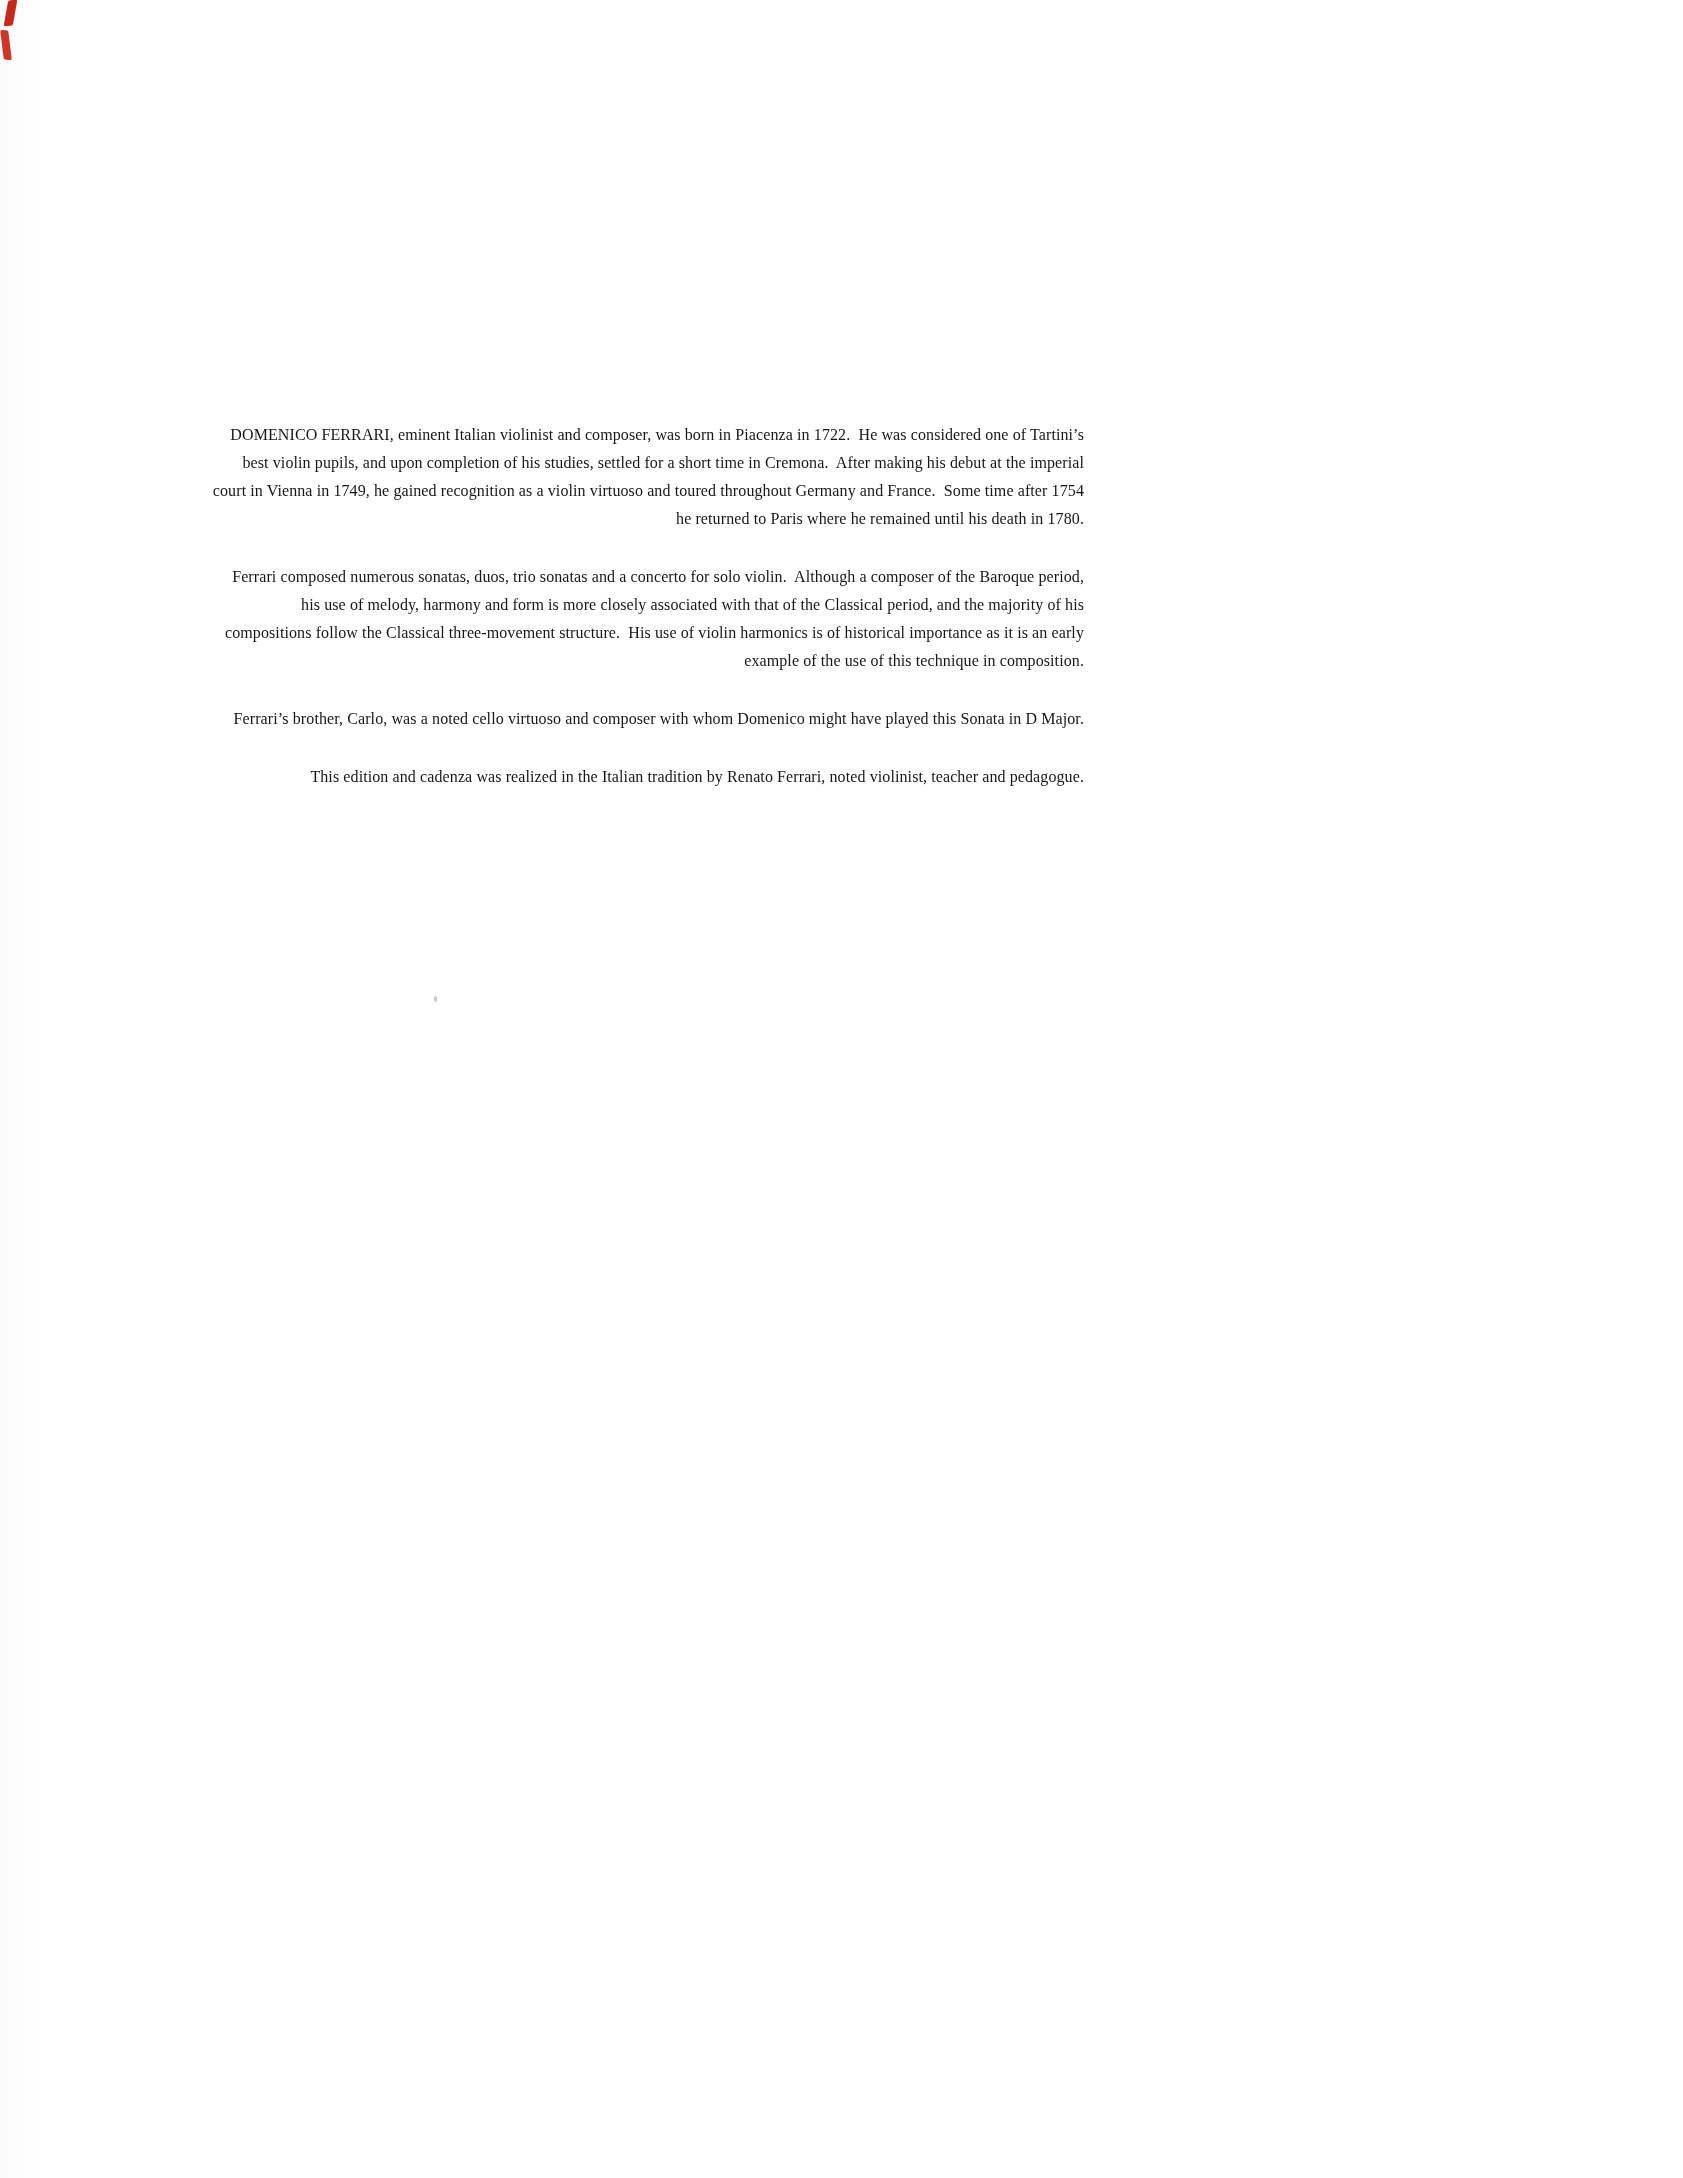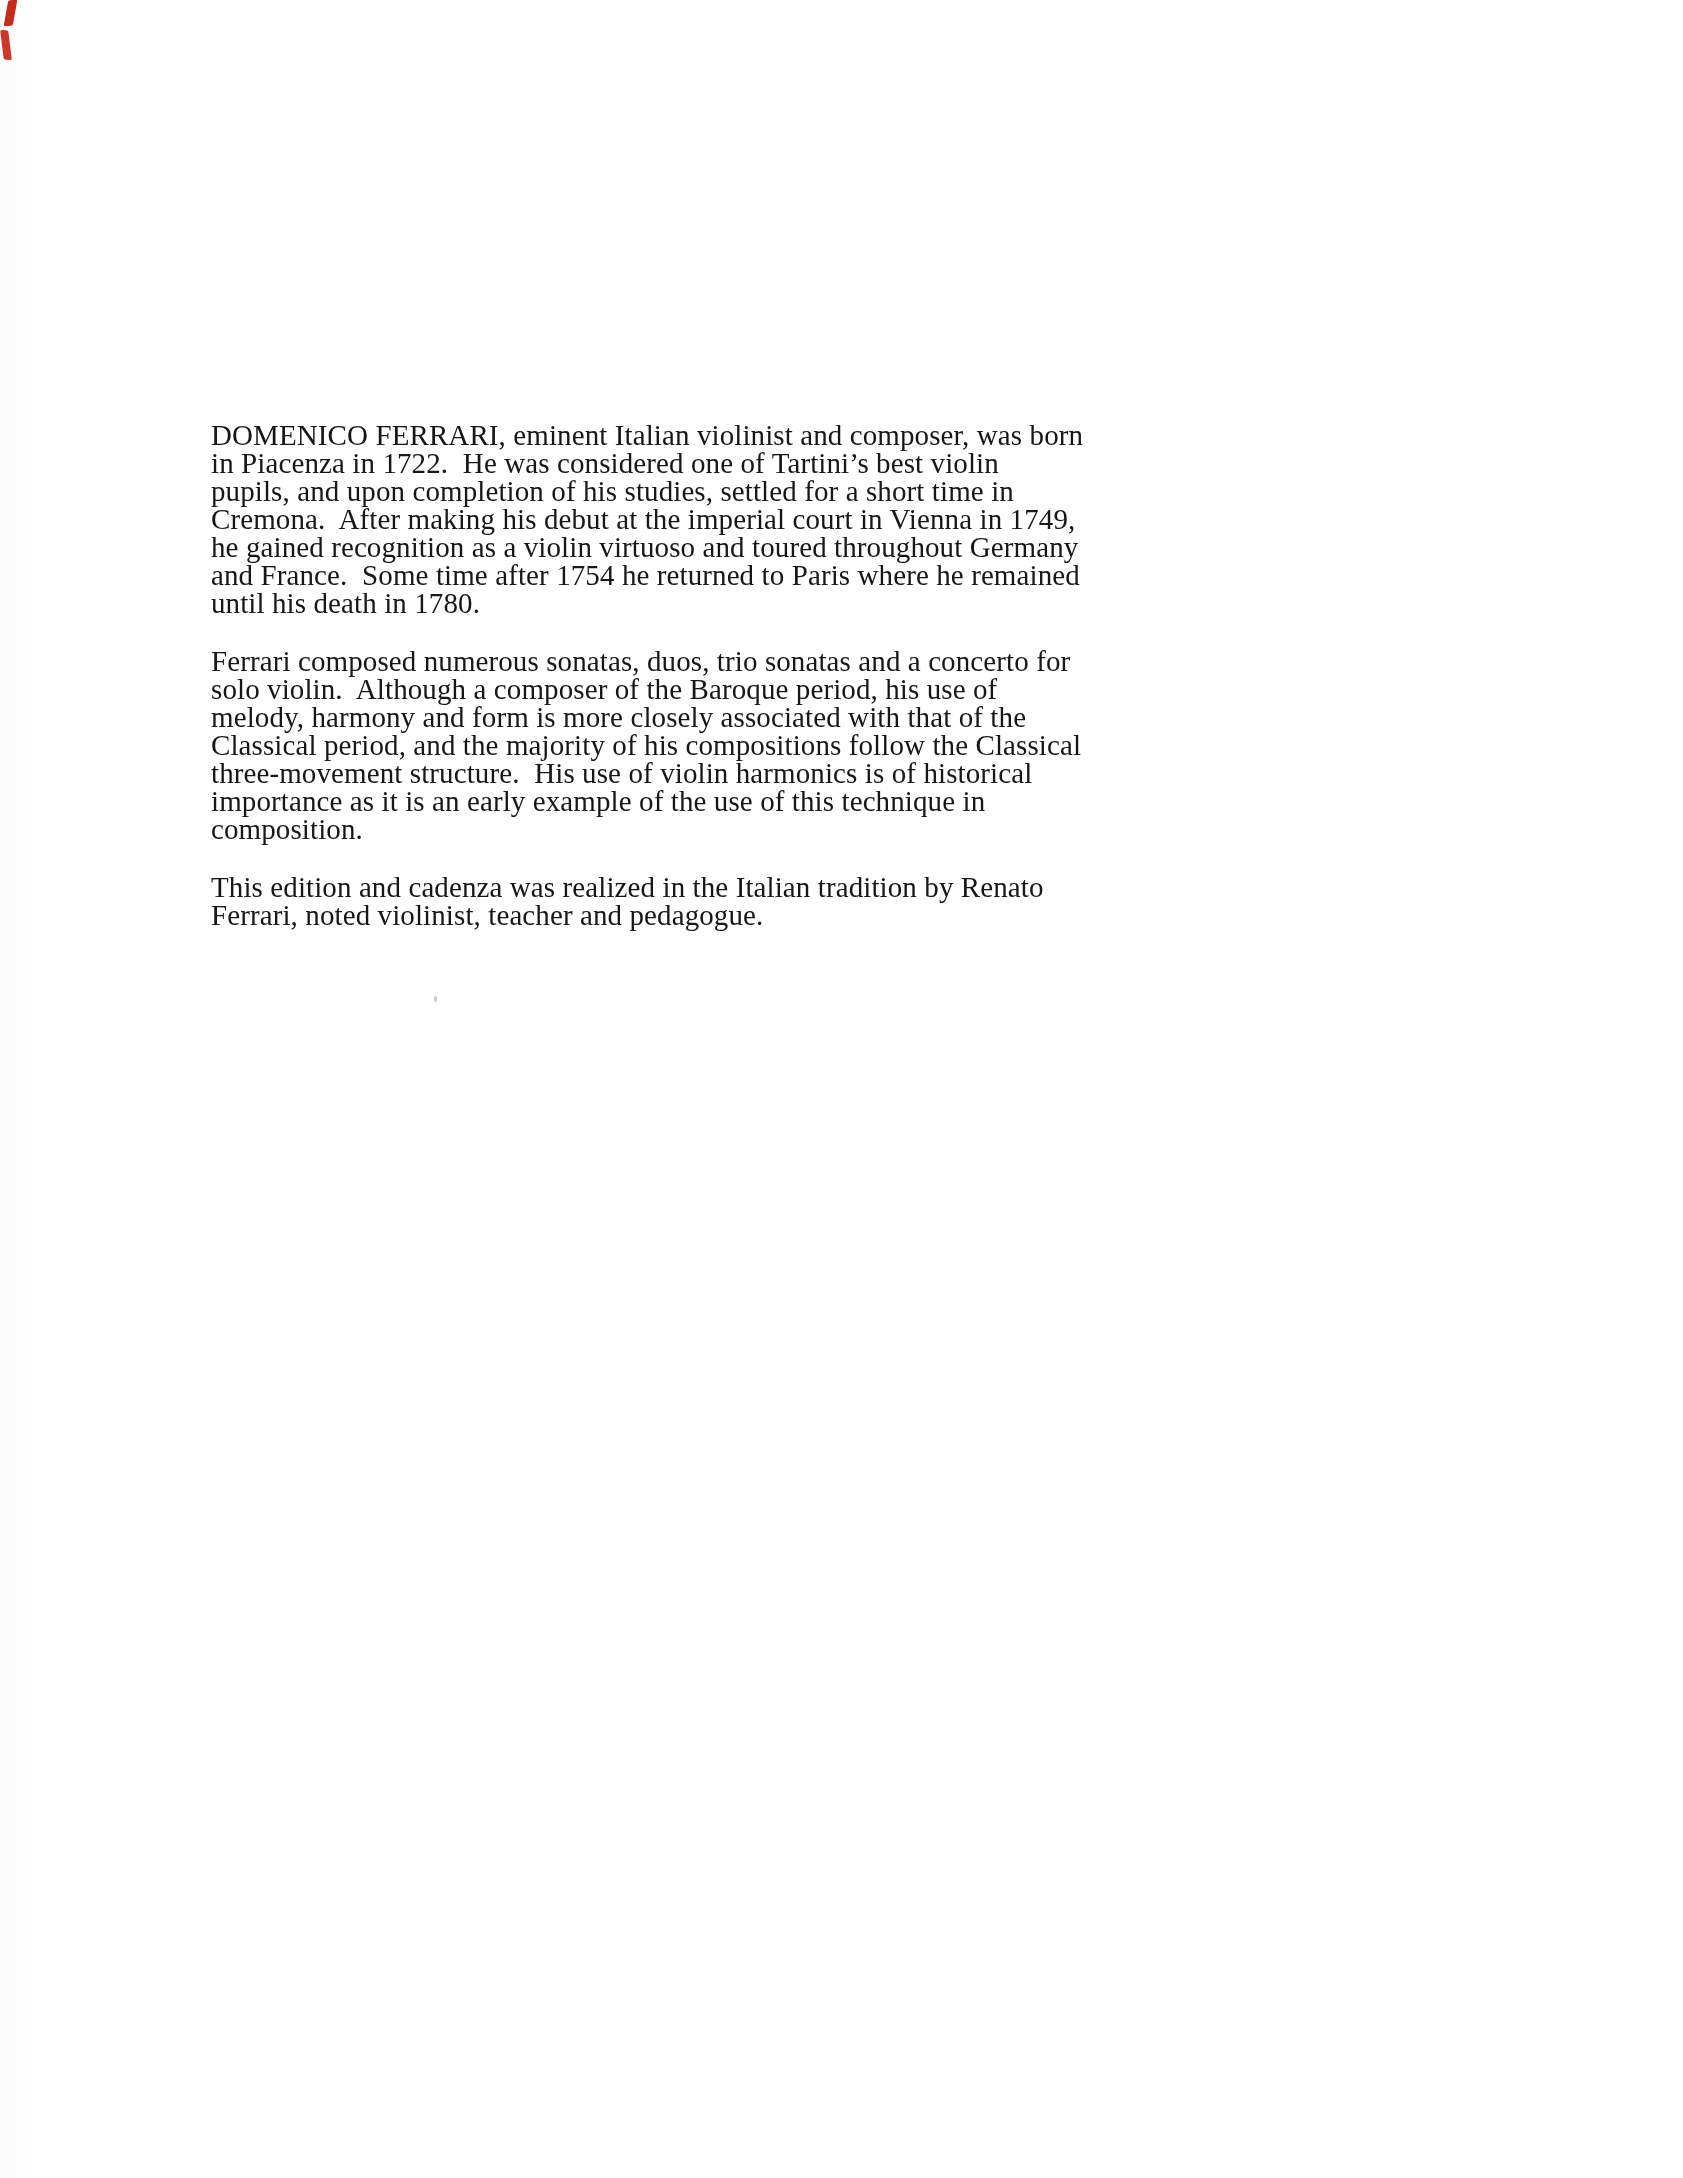--- a/index.html
+++ b/index.html
@@ -39,23 +39,24 @@
     background: #d0352a;
     transform: skewX(10deg) rotate(3deg);
     border-radius: 2px;
   }
   .text-block {
     position: absolute;
     left: 211px;
     top: 421px;
     width: 873px;
     color: #171717;
-    font-size: 29px;
+    font-size: 16px;
     line-height: 28px;
     letter-spacing: 0.1px;
+    text-align: right;
   }
   .text-block p {
     margin: 0 0 30px 0;
     white-space: pre-wrap;
   }
   .faint-speck {
     position: absolute;
     left: 434px;
     top: 996px;
     width: 3px;
@@ -68,19 +69,20 @@
 <body>
 
 <div class="scan-page">
 
   <div class="artifact-red-a"></div>
   <div class="artifact-red-b"></div>
 
   <div class="text-block">
     <p>DOMENICO FERRARI, eminent Italian violinist and composer, was born in Piacenza in 1722.  He was considered one of Tartini’s best violin pupils, and upon completion of his studies, settled for a short time in Cremona.  After making his debut at the imperial court in Vienna in 1749, he gained recognition as a violin virtuoso and toured throughout Germany and France.  Some time after 1754 he returned to Paris where he remained until his death in 1780.</p>
     <p>Ferrari composed numerous sonatas, duos, trio sonatas and a concerto for solo violin.  Although a composer of the Baroque period, his use of melody, harmony and form is more closely associated with that of the Classical period, and the majority of his compositions follow the Classical three-movement structure.  His use of violin harmonics is of historical importance as it is an early example of the use of this technique in composition.</p>
+    <p>Ferrari’s brother, Carlo, was a noted cello virtuoso and composer with whom Domenico might have played this Sonata in D Major.</p>
     <p>This edition and cadenza was realized in the Italian tradition by Renato Ferrari, noted violinist, teacher and pedagogue.</p>
   </div>
 
   <div class="faint-speck"></div>
 
 </div>
 
 
 </body></html>

